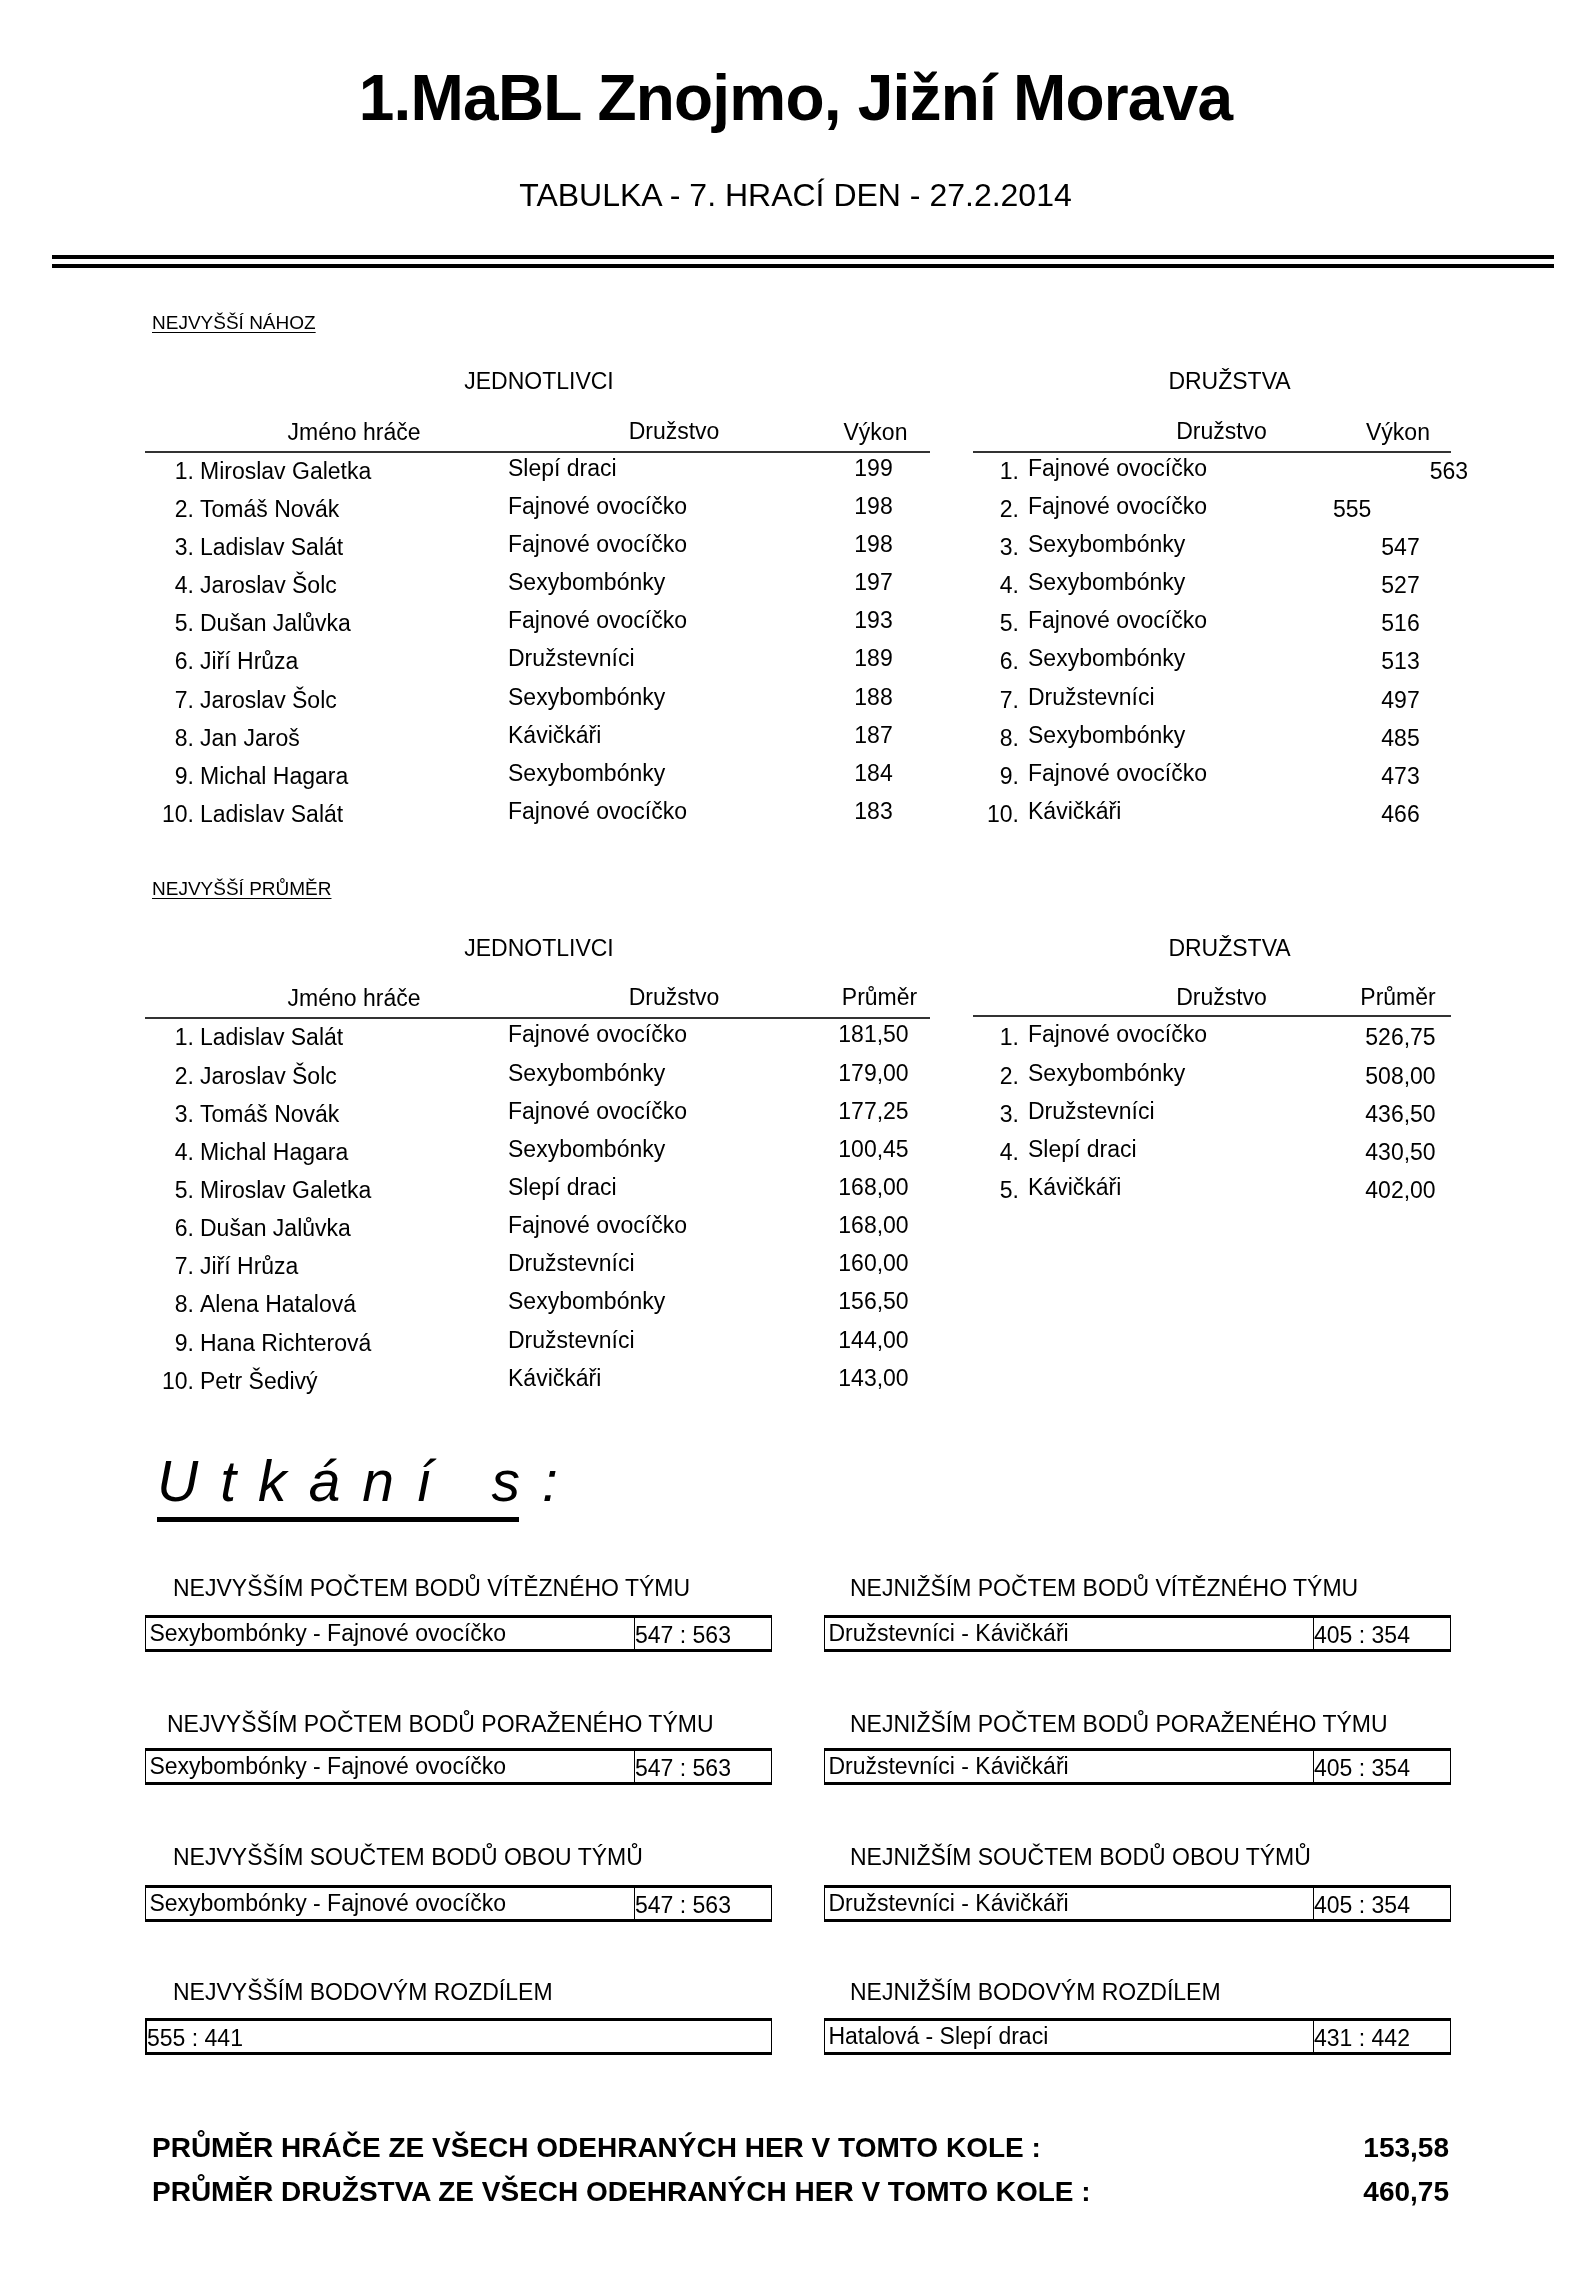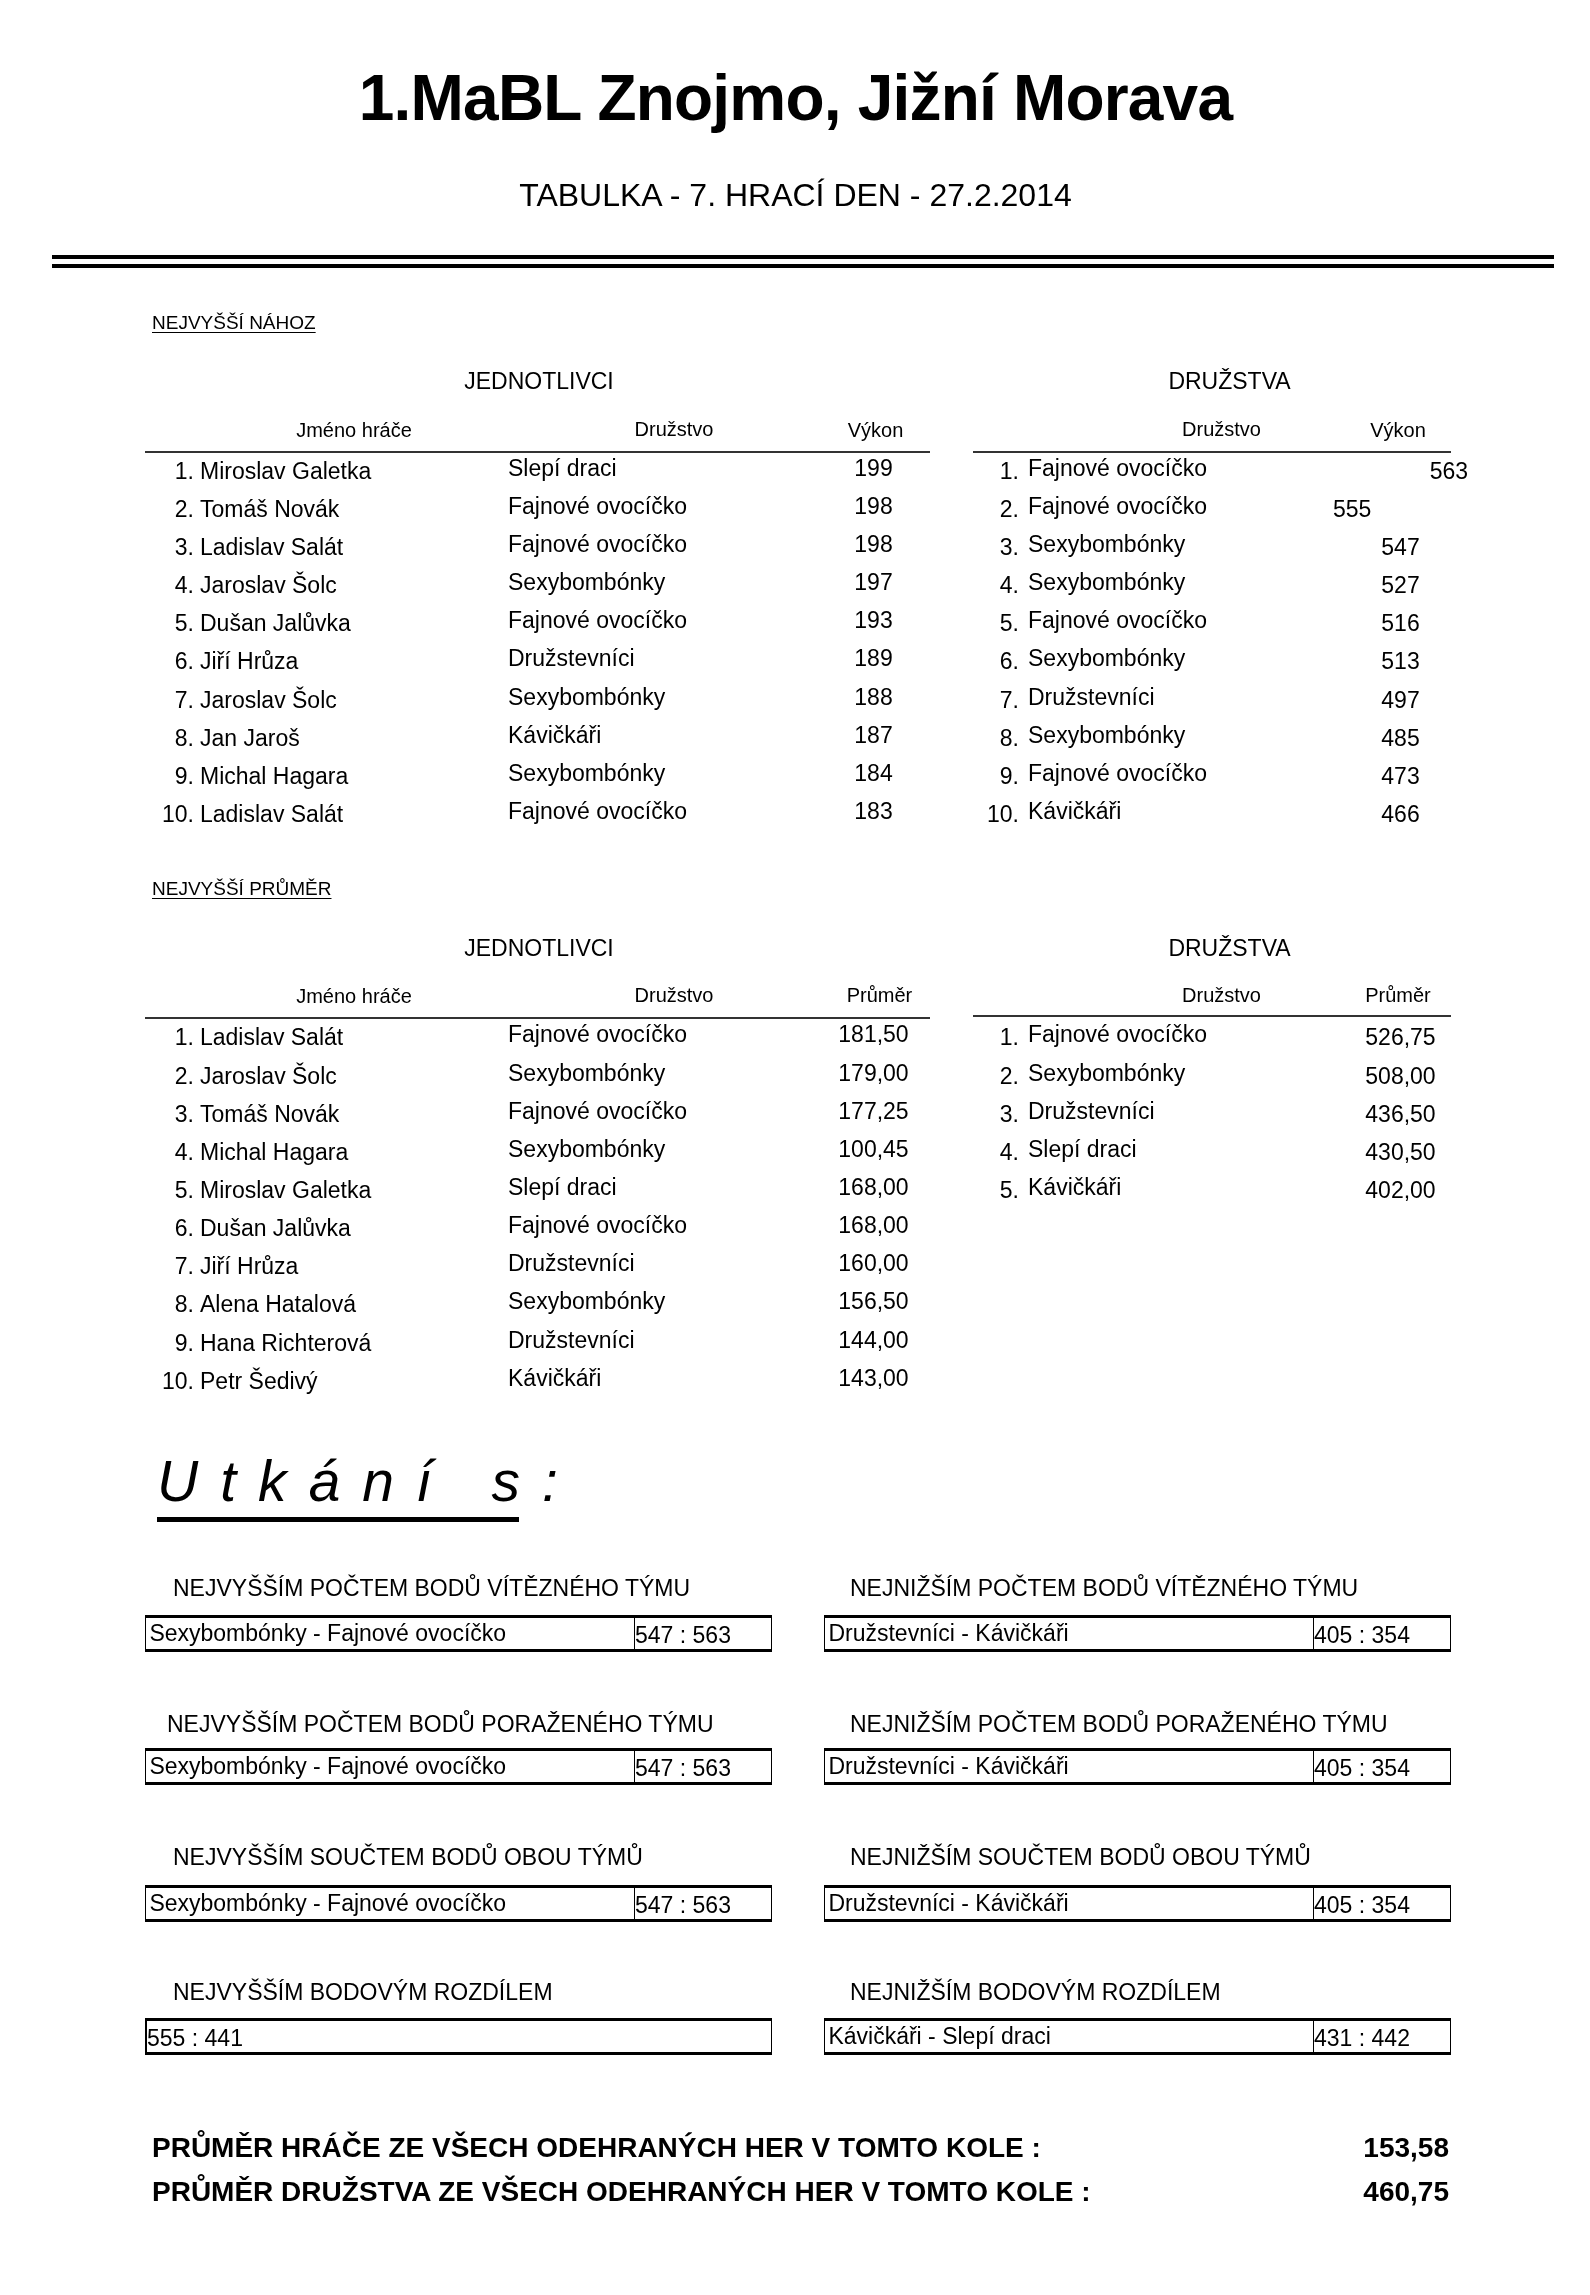--- a/index.html
+++ b/index.html
@@ -3,21 +3,21 @@
 <meta charset="utf-8">
 <style>
   html, body { margin:0; padding:0; background:#ffffff; }
   body { width:1591px; height:2295px; position:relative; font-family:"Liberation Sans", sans-serif; color:#000; overflow:hidden; }
   .abs { position:absolute; }
   .title { left:0; width:1591px; top:61px; text-align:center; font-size:64px; font-weight:bold; letter-spacing:-0.8px; }
   .subtitle { left:0; width:1591px; top:177px; text-align:center; font-size:32px; }
   .rule { left:52px; width:1502px; height:4.2px; background:#000; }
   .sec-title { font-size:19px; text-decoration:underline; text-underline-offset:3.4px; }
   .group-label { font-size:23px; text-align:center; }
-  .hdr { font-size:20px; }
+  .hdr { font-size:23px; }
   .hline { height:1.7px; background:#333; }
   .row { font-size:23px; height:38px; }
   .cell { position:absolute; white-space:nowrap; }
   .r { text-align:right; }
   .utkani { left:157px; top:1448px; font-size:57px; font-style:italic; letter-spacing:22px; }
   .utkani-ul { left:157px; top:1517px; width:362px; height:5px; background:#000; }
   .match-label { font-size:23px; }
   .mbox { height:37px; border:1.7px solid #000; border-top:3.4px solid #000; border-bottom:3.4px solid #000; box-sizing:border-box; display:flex; }
   .mbox .teams { flex:1; font-size:23px; line-height:30px; padding-left:3.4px; white-space:nowrap; }
   .mbox .score { width:136px; border-left:1.7px solid #000; font-size:23px; line-height:34px; text-align:left; white-space:nowrap; }
@@ -303,21 +303,21 @@
       <div class="teams">Družstevníci - Kávičkáři</div>
       <div class="score">405 : 354</div>
     </div>
     <div class="abs match-label" style="left:850px; top:1844px;">NEJNIŽŠÍM SOUČTEM BODŮ OBOU TÝMŮ</div>
     <div class="abs mbox" style="left:824px; top:1885px; width:627px;">
       <div class="teams">Družstevníci - Kávičkáři</div>
       <div class="score">405 : 354</div>
     </div>
     <div class="abs match-label" style="left:850px; top:1979px;">NEJNIŽŠÍM BODOVÝM ROZDÍLEM</div>
     <div class="abs mbox" style="left:824px; top:2018px; width:627px;">
-      <div class="teams">Kávičkáři - Slepí draci</div>
+      <div class="teams">Hatalová - Slepí draci</div>
       <div class="score">431 : 442</div>
     </div>
   </div>
 
 <div class="abs summary" style="left:152px; top:2132px;">PRŮMĚR HRÁČE ZE VŠECH ODEHRANÝCH HER V TOMTO KOLE :</div>
 <div class="abs summary r" style="left:1314px; width:135px; top:2132px;">153,58</div>
 <div class="abs summary" style="left:152px; top:2176px;">PRŮMĚR DRUŽSTVA ZE VŠECH ODEHRANÝCH HER V TOMTO KOLE :</div>
 <div class="abs summary r" style="left:1314px; width:135px; top:2176px;">460,75</div>
 
 

